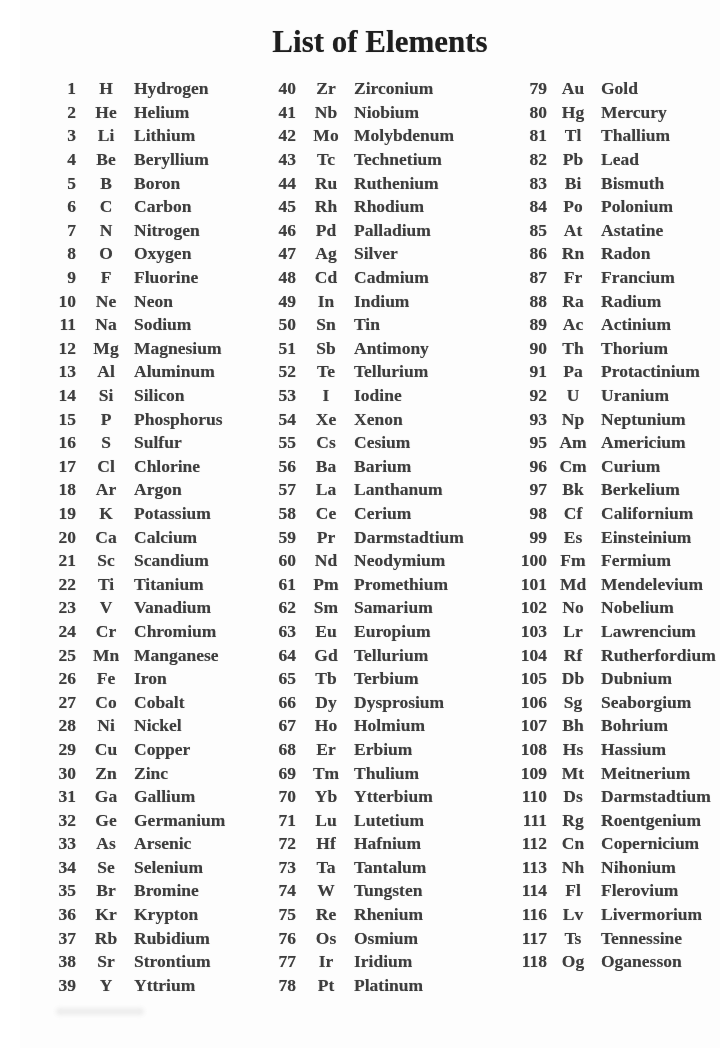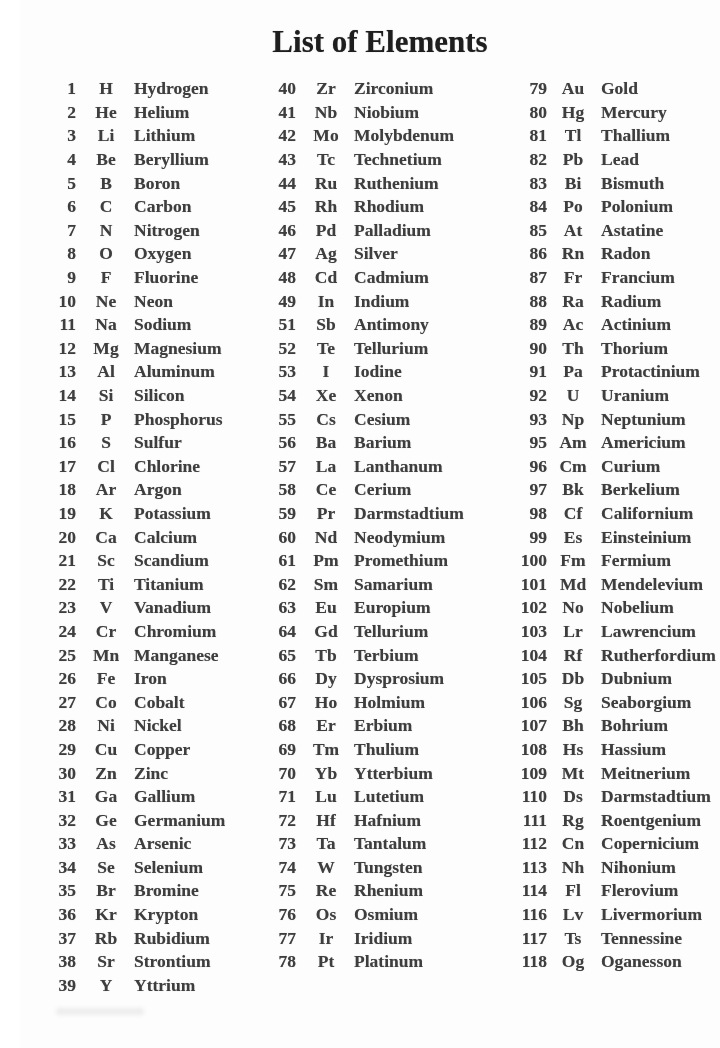--- a/index.html
+++ b/index.html
@@ -302,20 +302,25 @@
         <span class="num">48</span>
         <span class="sym">Cd</span>
         <span class="name">Cadmium</span>
       </div>
       <div class="row">
         <span class="num">49</span>
         <span class="sym">In</span>
         <span class="name">Indium</span>
       </div>
       <div class="row">
+        <span class="num">50</span>
+        <span class="sym">Sn</span>
+        <span class="name">Tin</span>
+      </div>
+      <div class="row">
         <span class="num">51</span>
         <span class="sym">Sb</span>
         <span class="name">Antimony</span>
       </div>
       <div class="row">
         <span class="num">52</span>
         <span class="sym">Te</span>
         <span class="name">Tellurium</span>
       </div>
       <div class="row">

